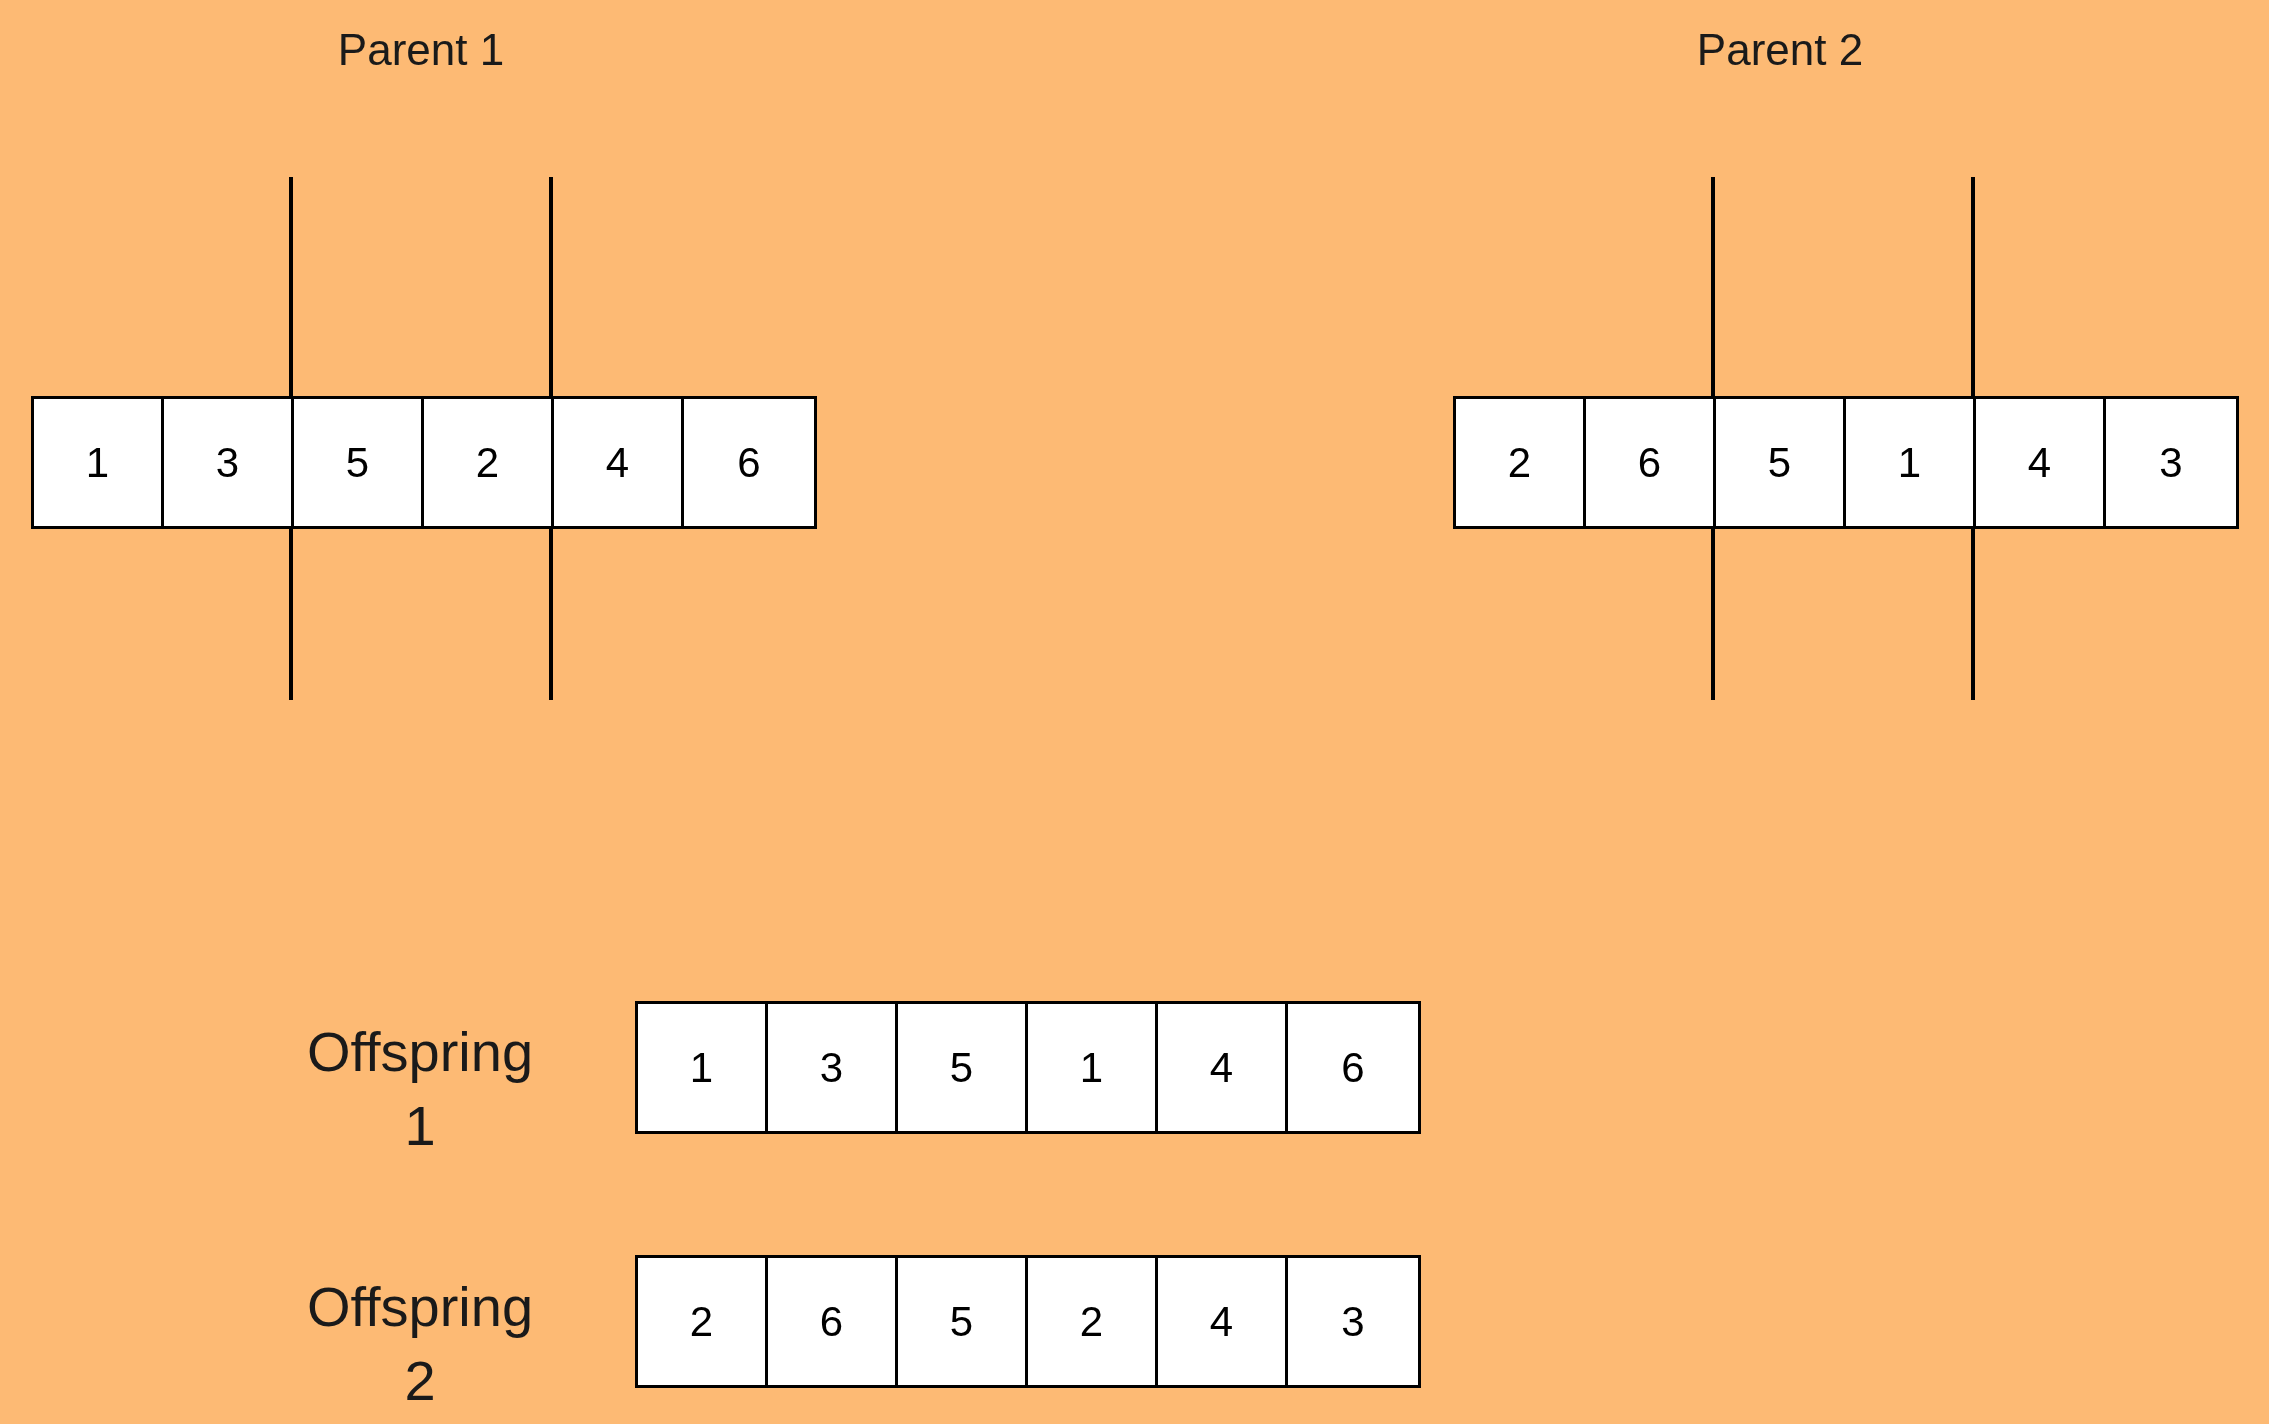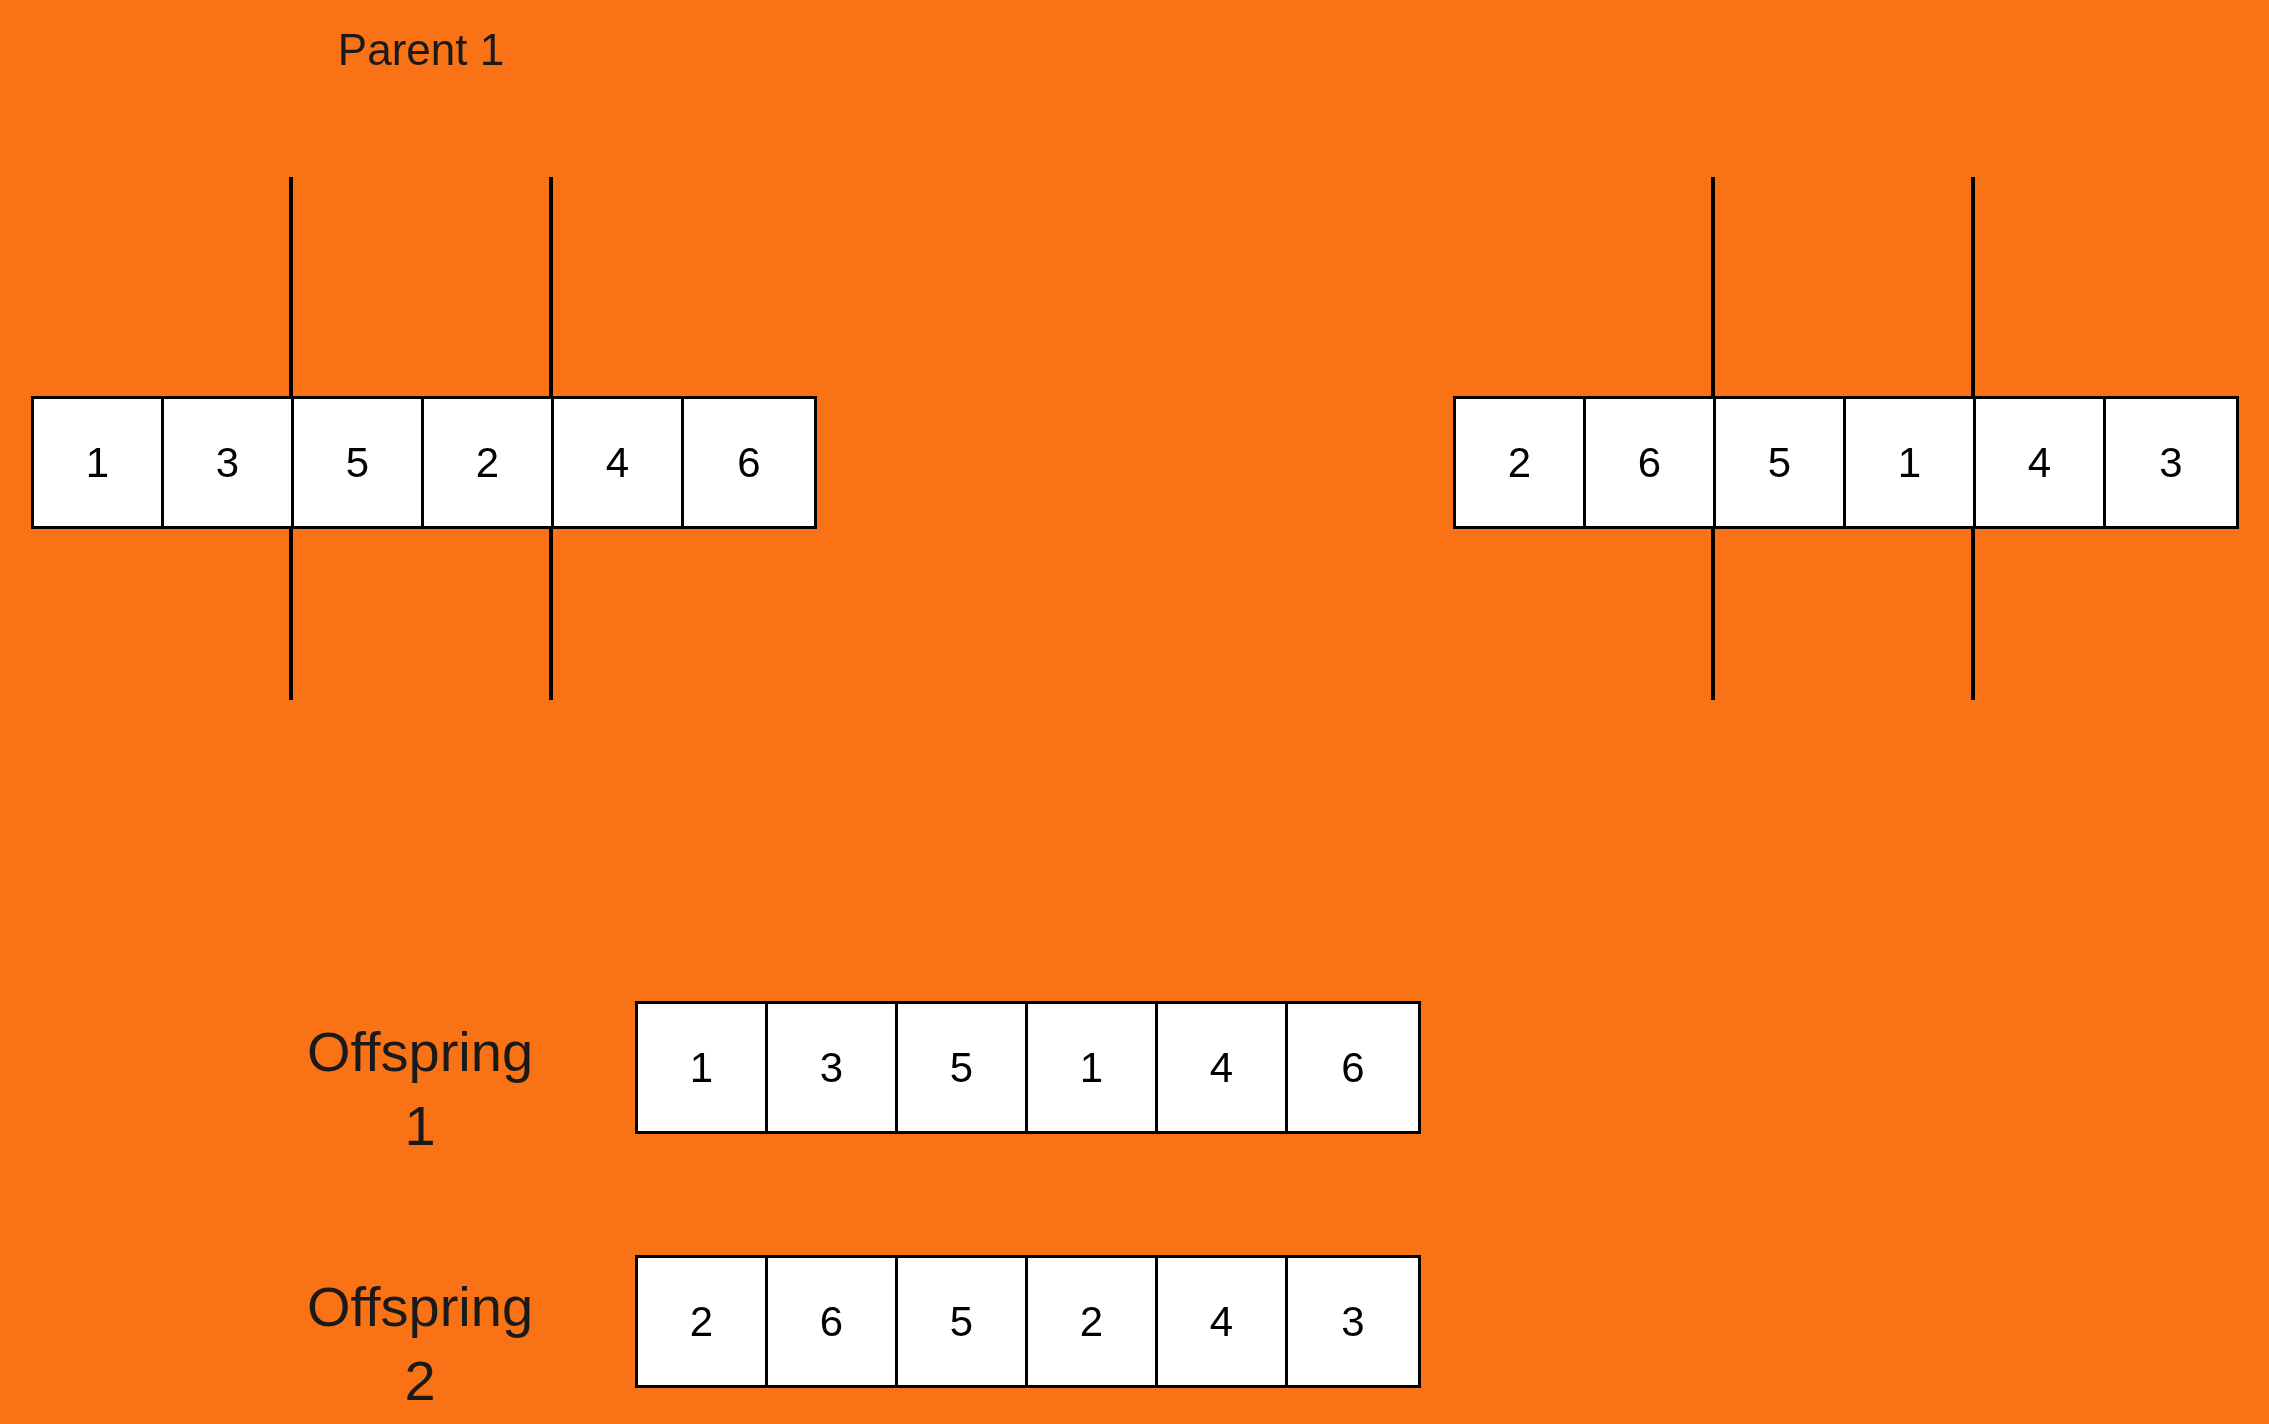--- a/index.html
+++ b/index.html
@@ -8,21 +8,21 @@
     background: #ffffff;
   }
   body {
     font-family: "Liberation Sans", sans-serif;
     color: #000000;
   }
   #canvas {
     position: relative;
     width: 2269px;
     height: 1424px;
-    background: #f97316;
+    background: #fdba74;
     overflow: hidden;
   }
 
   
   .title {
     position: absolute;
     font-size: 44px;
     line-height: 1;
     color: #1a1a1a;
     white-space: nowrap;
@@ -87,20 +87,21 @@
   #label-offspring-1 { left: 300px; top: 1015px; width: 240px; }
   #label-offspring-2 { left: 300px; top: 1270px; width: 240px; }
 </style>
 </head>
 <body>
 
 <div id="canvas">
 
   <div class="title" id="title-parent-1">Parent 1</div>
 
+  <div class="title" id="title-parent-2">Parent 2</div>
 
   <div class="cut-line" id="cut-p1-a"></div>
   <div class="cut-line" id="cut-p1-b"></div>
   <div class="cut-line" id="cut-p2-a"></div>
   <div class="cut-line" id="cut-p2-b"></div>
 
   <div class="chromosome" id="strip-parent-1">
     <div class="cell">1</div>
     <div class="cell">3</div>
     <div class="cell">5</div>

